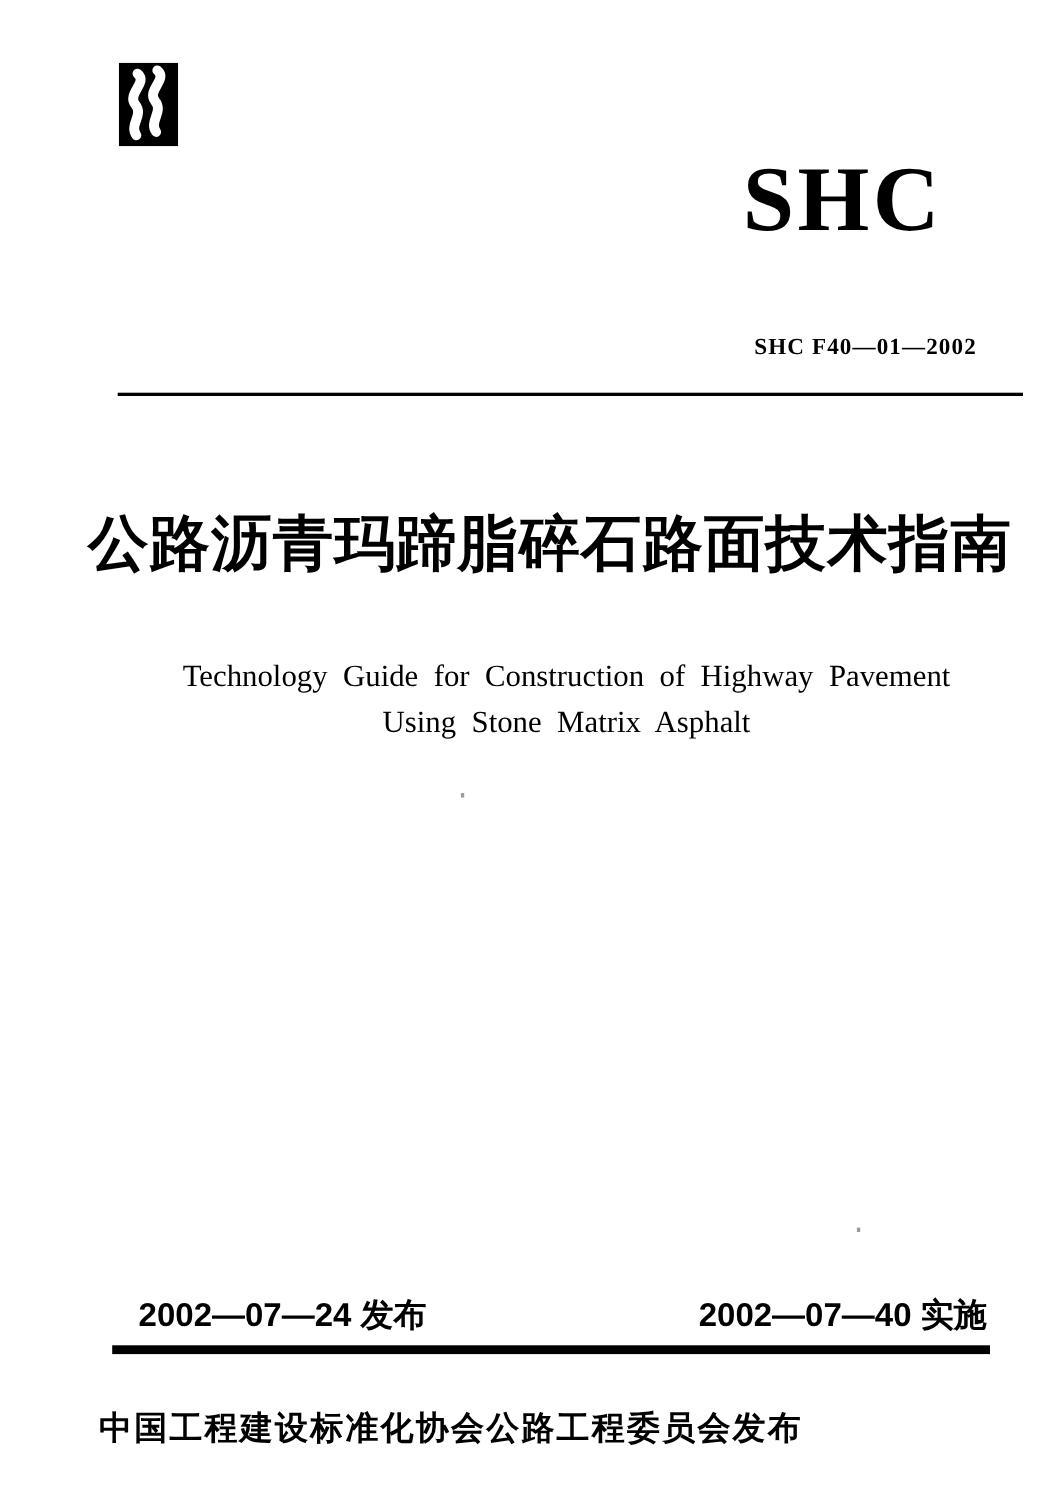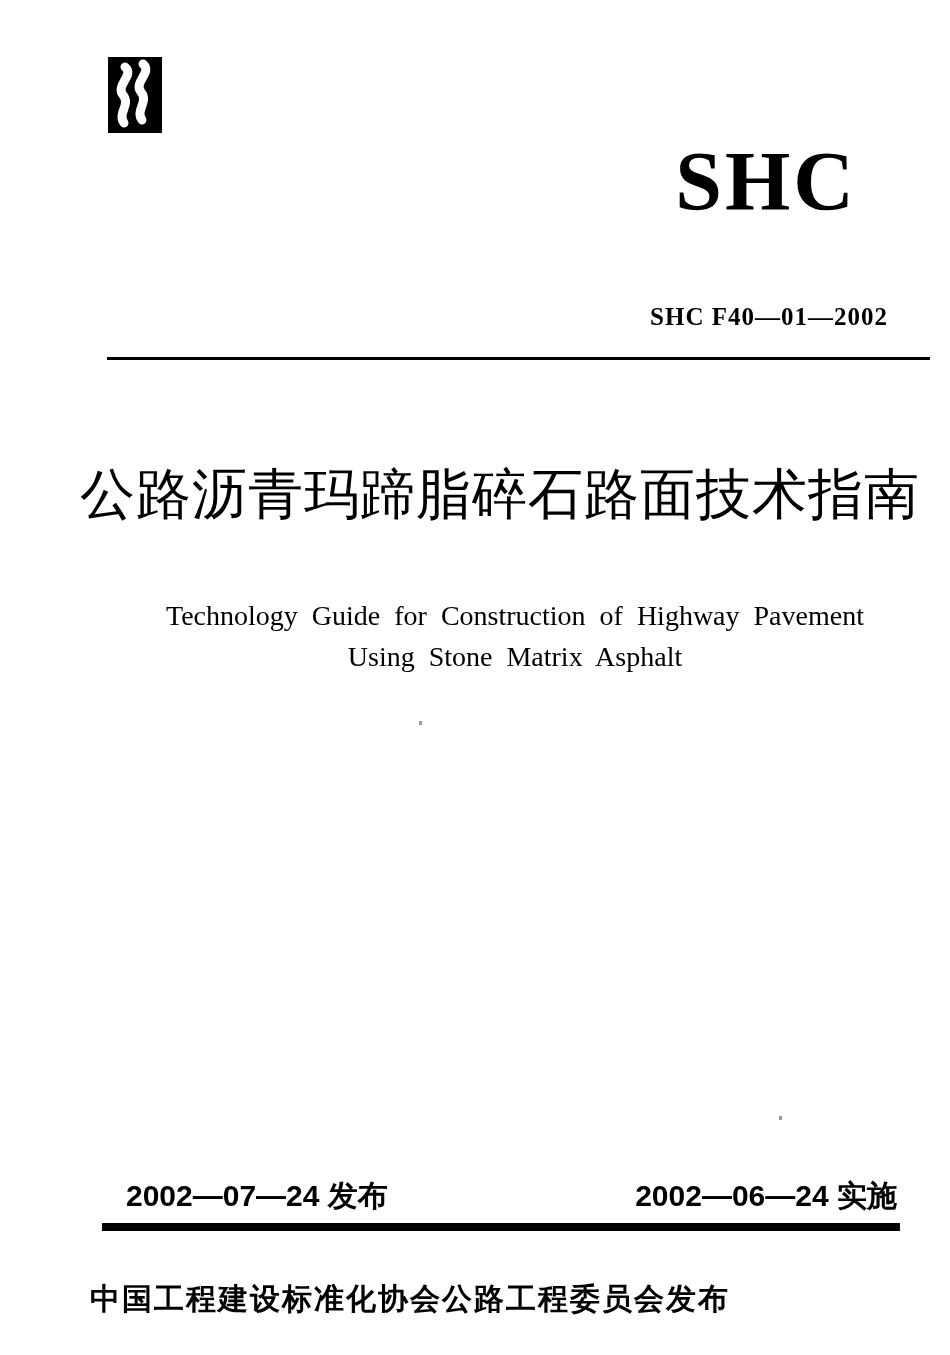--- a/index.html
+++ b/index.html
@@ -31,21 +31,21 @@
     font-size: 84px;
     line-height: 1;
     font-weight: bold;
     letter-spacing: 3px;
     font-family: "Liberation Serif", serif;
   }
   .std-num {
     position: absolute;
     top: 303px;
     right: 62px;
-    font-size: 25px;
+    font-size: 21px;
     line-height: 1.15;
     font-weight: bold;
     letter-spacing: 1px;
     font-family: "Liberation Serif", serif;
   }
   .thin-rule {
     position: absolute;
     left: 107px;
     top: 357px;
     width: 823px;
@@ -54,21 +54,21 @@
   }
   .title-zh {
     position: absolute;
     left: 80px;
     top: 462px;
     width: 830px;
     margin: 0;
     text-align: center;
     font-size: 55px;
     line-height: 1.2;
-    font-weight: normal;
+    font-weight: bold;
     letter-spacing: 1px;
     white-space: nowrap;
     font-family: "Liberation Serif", serif;
   }
   .title-en {
     position: absolute;
     left: 130px;
     width: 770px;
     text-align: center;
     font-size: 28px;
@@ -141,19 +141,19 @@
 
   <div class="title-en line2">Using Stone Matrix Asphalt</div>
 
   <div class="title-en line1">Technology Guide for Construction of Highway Pavement</div>
 
   <div class="speck s1"></div>
   <div class="speck s2"></div>
 
   <div class="date issue">2002—07—24 发布</div>
 
-  <div class="date effective">2002—06—24 实施</div>
+  <div class="date effective">2002—07—40 实施</div>
 
   <div class="thick-rule"></div>
 
   <div class="publisher">中国工程建设标准化协会公路工程委员会发布</div>
 
 </div>
 
 </body></html>

